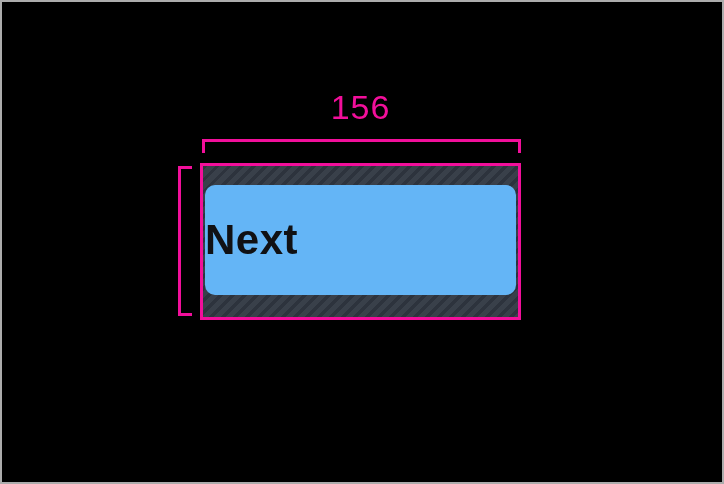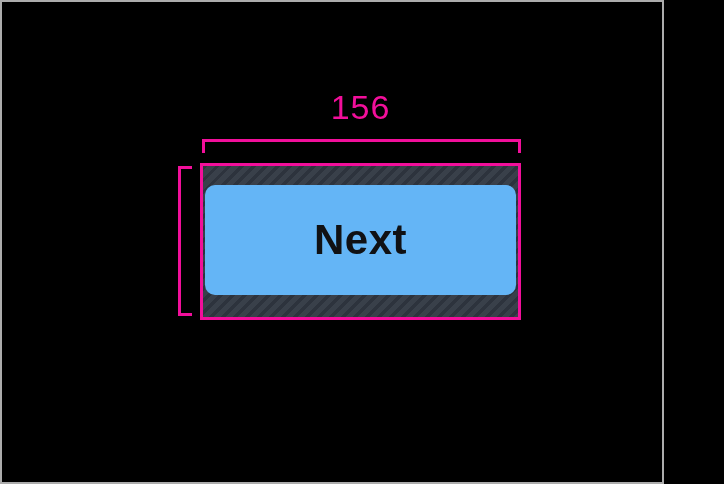--- a/index.html
+++ b/index.html
@@ -2,21 +2,21 @@
 <html><head>
 <meta charset="utf-8">
 <style>
   html, body {
     margin: 0;
     padding: 0;
     background: #000000;
   }
   .stage {
     position: relative;
-    width: 664px;
+    width: 724px;
     height: 484px;
     box-sizing: border-box;
     background: #000000;
     border: 2px solid #ACACAC;
     overflow: hidden;
     font-family: "Liberation Sans", sans-serif;
   }
 
   
   .dim-label {
@@ -94,21 +94,21 @@
     right: 2px;
     top: 19px;
     bottom: 22px;
     background: #64B5F6;
     border: none;
     border-radius: 10px;
     margin: 0;
     padding: 0;
     display: flex;
     align-items: center;
-    justify-content: center;
+    justify-content: flex-start;
     cursor: pointer;
   }
   .next-label {
     color: #101114;
     font-family: "Liberation Sans", sans-serif;
     font-size: 42px;
     font-weight: 700;
     letter-spacing: 0.5px;
   }
 </style>

